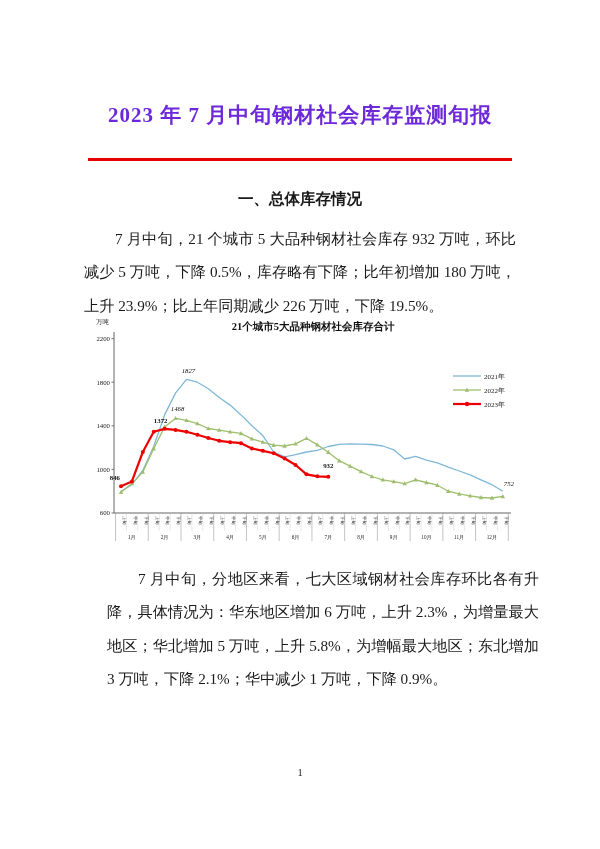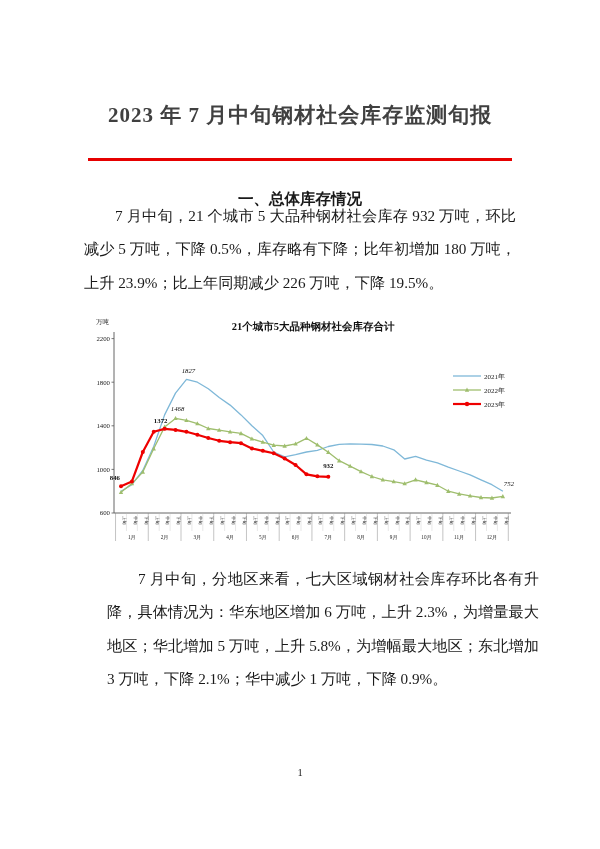--- a/index.html
+++ b/index.html
@@ -7,32 +7,32 @@
         font-family:"Liberation Serif","DejaVu Serif",serif;color:#1a1a1a;overflow:hidden;}
   .doc-title{position:absolute;top:101px;left:0;width:100%;text-align:center;
              font-size:21px;font-weight:bold;letter-spacing:1px;}
   .title-rule{position:absolute;top:158px;left:88px;width:424px;height:3px;}
   .heading{position:absolute;top:189px;left:84px;width:432px;font-size:15.5px;font-weight:bold;text-align:center;}
   .para{position:absolute;left:84px;width:432px;font-size:15.2px;}
   .para .line{height:33.4px;line-height:33.4px;white-space:nowrap;overflow:visible;
               text-align:justify;text-align-last:justify;}
   .para .line.first{padding-left:31px;}
   .para .line.end{text-align-last:left;}
-  #para1{top:199px;}
+  #para1{top:222px;}
   #para2{top:562px;margin-left:23px;}
   .chart-wrap{position:absolute;top:314px;left:85px;width:440px;height:240px;}
   .chart-wrap svg{display:block;}
   .page-num{position:absolute;top:767px;left:0;width:100%;text-align:center;font-size:10.5px;}
 </style>
 </head>
 <body>
 
 <div class="page">
 
-  <div class="doc-title" style="color: #404040;">2023 年 7 月中旬钢材社会库存监测旬报</div>
+  <div class="doc-title" style="color: #6d28d9;">2023 年 7 月中旬钢材社会库存监测旬报</div>
   <div class="title-rule" style="background: rgb(230, 0, 0);"></div>
 
   <div class="heading">一、总体库存情况</div>
 
   <div class="para" id="para1">
       <div class="line first">7 月中旬，21 个城市 5 大品种钢材社会库存 932 万吨，环比</div>
       <div class="line">减少 5 万吨，下降 0.5%，库存略有下降；比年初增加 180 万吨，</div>
       <div class="line end">上升 23.9%；比上年同期减少 226 万吨，下降 19.5%。</div>
     </div>
 

